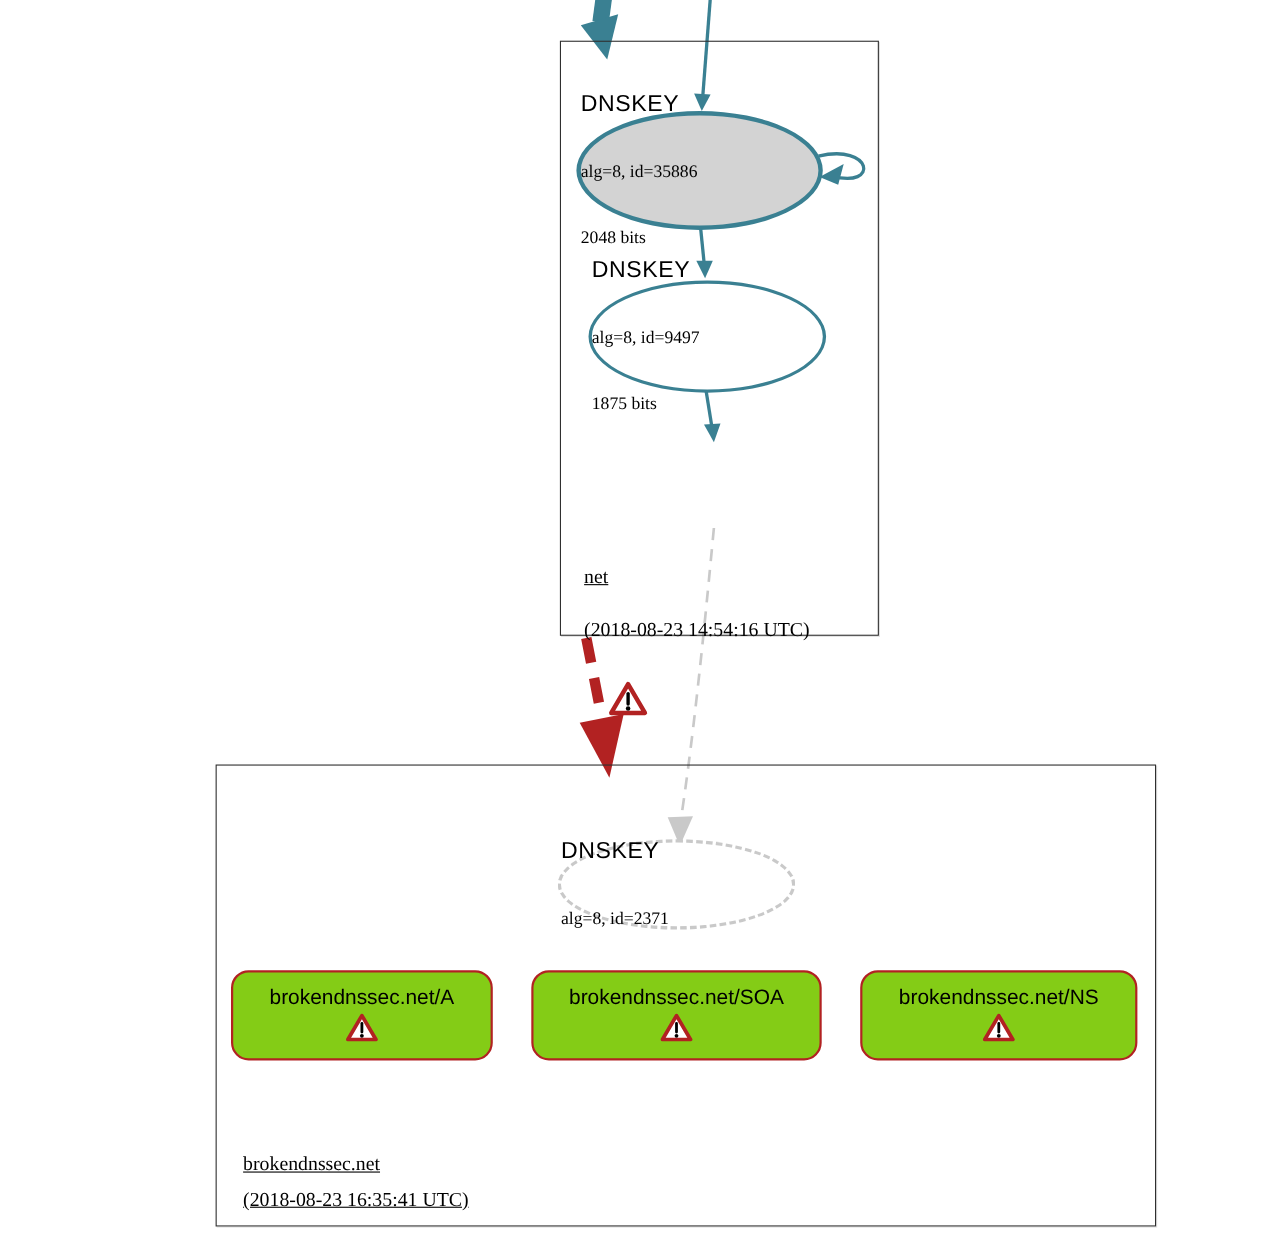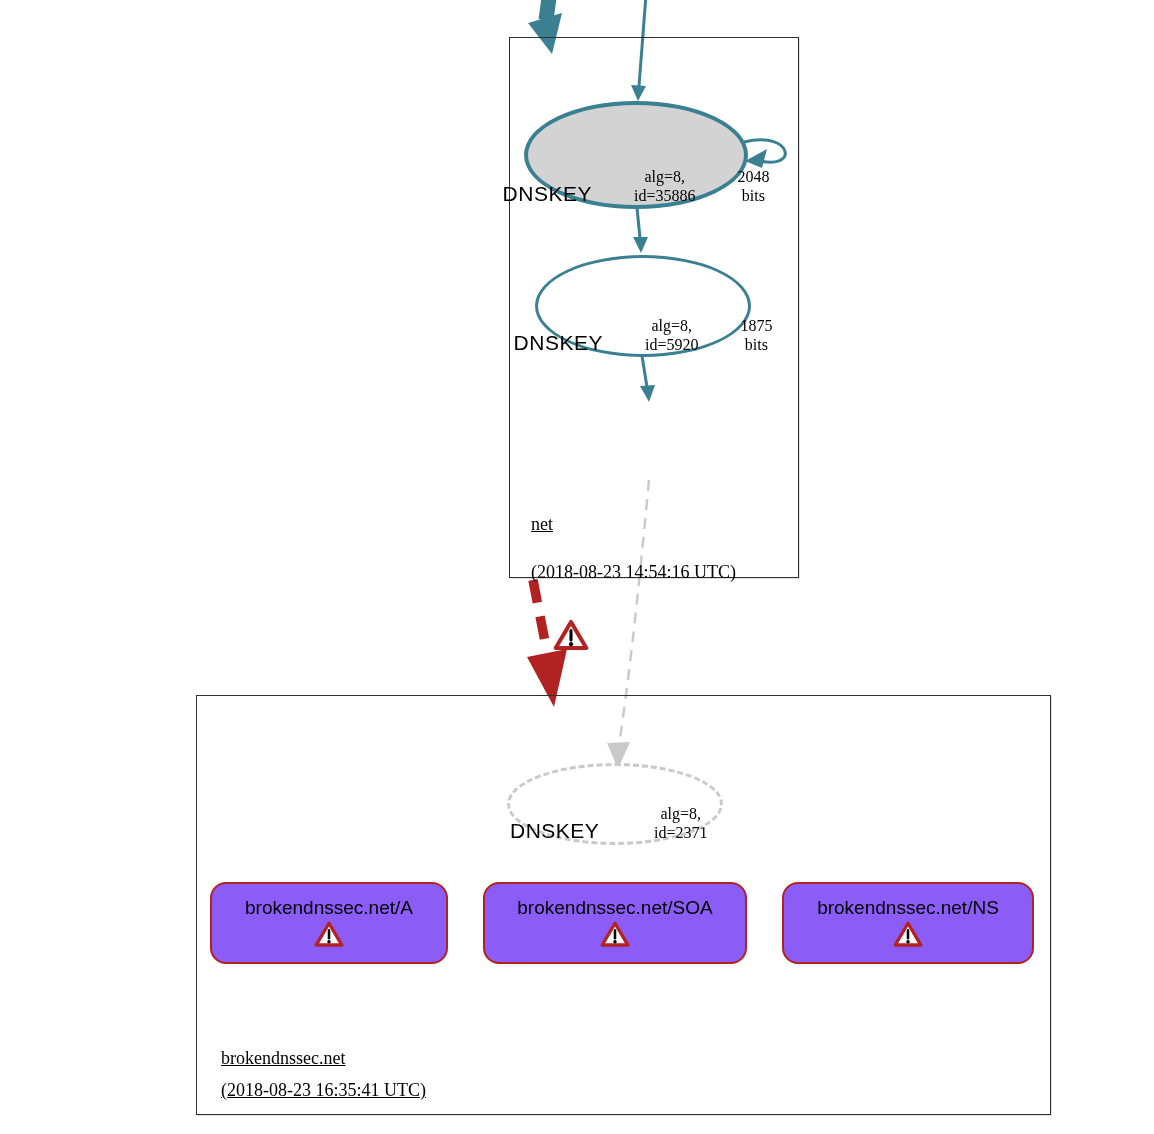--- a/index.html
+++ b/index.html
@@ -24,32 +24,32 @@
 
   .zone{
     position:absolute;border:1px solid var(--c-border);background:transparent;
     box-shadow:1px 1px 0 rgba(0,0,0,0.12);
   }
   .zone-name{position:absolute;font:18px "Liberation Serif",serif;text-decoration:underline;}
   .zone-ts{position:absolute;font:18px "Liberation Serif",serif;}
 
   .node{
     position:absolute;border-radius:50%;background:#fff;
-    display:flex;flex-direction:row;align-items:flex-end;justify-content:center;
+    display:flex;flex-direction:column;align-items:flex-start;justify-content:center;
     text-align:center;
     gap:42px;
   }
   .node .title{font:21px "Liberation Sans",sans-serif;letter-spacing:.5px;line-height:1.05;}
   .node .detail{font:16px "Liberation Serif",serif;line-height:1.15;}
   .node-ksk{background:var(--c-ksk-fill);border:4px solid var(--c-secure);}
   .node-zsk,.node-ds{border:3px solid var(--c-secure);}
   .node-missing{border:3px dashed var(--c-missing);}
 
   .rrset{
-    position:absolute;border:2.5px solid var(--c-error);border-radius:16px;background:#8b5cf6;
+    position:absolute;border:2.5px solid var(--c-error);border-radius:16px;background:#84cc16;
     display:flex;flex-direction:column;align-items:center;justify-content:center;
   }
   .rrset .label{font:19px "Liberation Sans",sans-serif;line-height:1.1;margin-bottom:2px;}
   .warn-svg{display:block;}
 </style>
 </head>
 <body>
 
 <div class="canvas">
 
@@ -103,21 +103,21 @@
   <div class="zone" style="left:509px;top:37px;width:288px;height:539px;">
 
     <div class="node node-ksk" style="left:14px;top:63px;width:216px;height:100px;">
       <div class="title">DNSKEY</div>
       <div class="detail">alg=8, id=35886</div>
       <div class="detail">2048 bits</div>
     </div>
 
     <div class="node node-zsk" style="left:25px;top:217px;width:210px;height:96px;">
       <div class="title">DNSKEY</div>
-      <div class="detail">alg=8, id=5920</div>
+      <div class="detail">alg=8, id=9497</div>
       <div class="detail">1875 bits</div>
     </div>
 
 
     <div class="zone-name" style="left:21px;top:476px;">net</div>
     <div class="zone-ts" style="left:21px;top:524px;">(2018-08-23 14:54:16 UTC)</div>
   </div>
 
   <div class="zone" style="left:196px;top:695px;width:853px;height:418px;">
 

